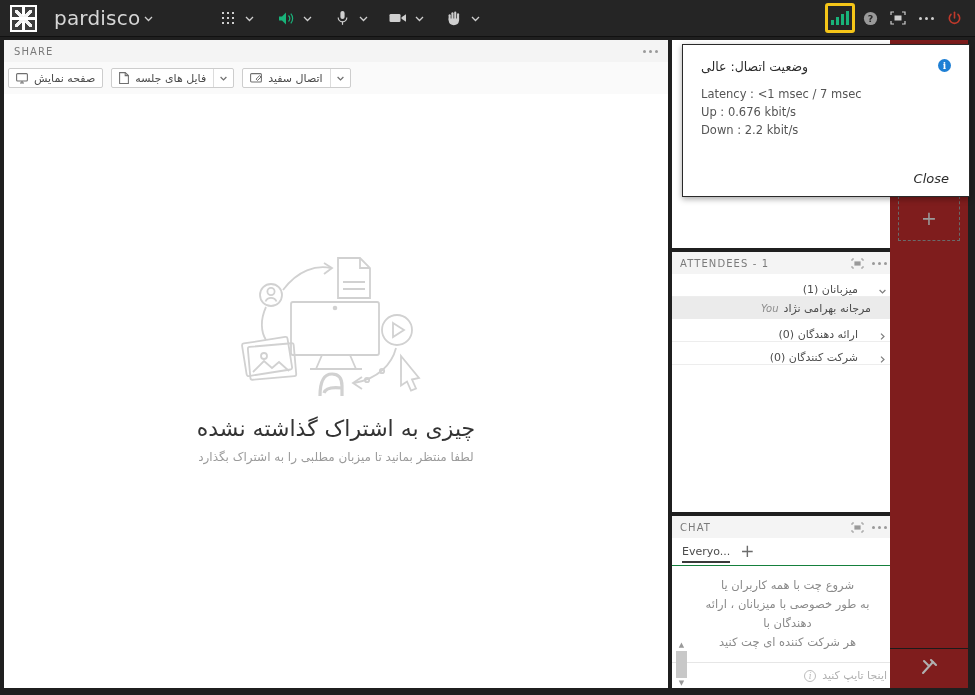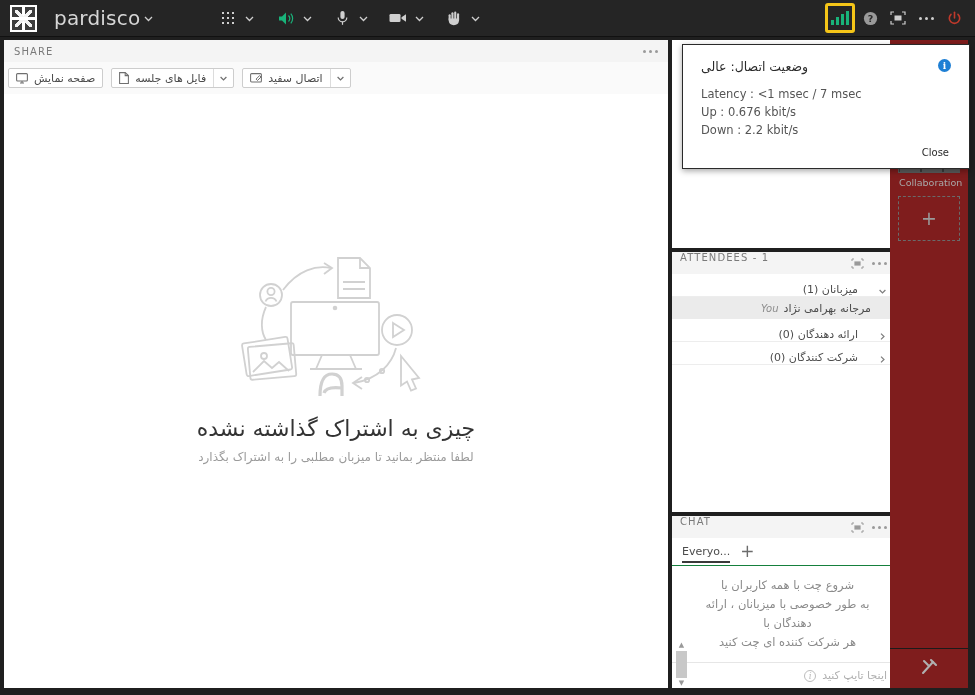--- a/index.html
+++ b/index.html
@@ -145,21 +145,21 @@
     display: flex; flex-direction: column;
     gap: 4px;
   }
   .pod {
     background: #ffffff; display: flex; flex-direction: column;
   }
   .pod.blank { height: 208px; }
   .pod.attendees { height: 260px; }
   .pod.chat { flex: 1; }
   .pod-bar {
-    height: 22px; flex: none; display: flex; 
+    height: 22px; flex: none; display: flex; align-items: center;
     padding: 0 8px; background: #f4f4f4;
   }
   .pod-bar .ttl { font-size: 10px; color: #7a7a7a; letter-spacing: 1.1px; }
   .pod-bar .tools { margin-left: auto; display: flex; align-items: center; gap: 8px; }
   .ic-expand { color: #9a9a9a; display: flex; }
 
   .att-group {
     height: 23px; display: flex; align-items: flex-end;
     padding: 0 8px; border-bottom: 1px solid #ededed;
     direction: rtl; gap: 20px;
@@ -249,21 +249,21 @@
   }
   .lay-footer {
     margin-top: auto; height: 40px;
     display: flex; align-items: center; justify-content: center;
     border-top: 1px solid #1b1b1b;
   }
 
   
   .conn-popup {
     position: absolute; left: 682px; top: 44px;
-    width: 288px; height: 125px;
+    width: 288px; height: 153px;
     background: #ffffff; border: 1px solid #2a2a2a;
     box-shadow: 0 2px 6px rgba(0,0,0,.35);
     padding: 14px 18px 10px 18px;
     display: flex; flex-direction: column;
   }
   .cp-head { display: flex; align-items: flex-start; }
   .cp-title {
     direction: rtl; font-size: 12.5px; color: #2b2b2b;
   }
   .cp-info {
@@ -271,21 +271,21 @@
     background: #1e7fd4; color: #fff; font-size: 9px; font-weight: bold;
     display: flex; align-items: center; justify-content: center;
     font-family: "DejaVu Serif", serif;
   }
   .cp-stats { margin-top: 12px; }
   .cp-stats div {
     font-size: 11.5px; color: #555; line-height: 1.55;
   }
   .cp-close {
     margin-top: auto; align-self: flex-end;
-    font-size: 10px; color: #2b2b2b; padding-right: 2px;
+    font-size: 13px; color: #2b2b2b; padding-right: 2px; font-style: italic;
   }
 
   svg { shape-rendering: geometricPrecision; }
 </style>
 </head>
 <body>
 
 <div id="app">
 
   <div class="topbar">

